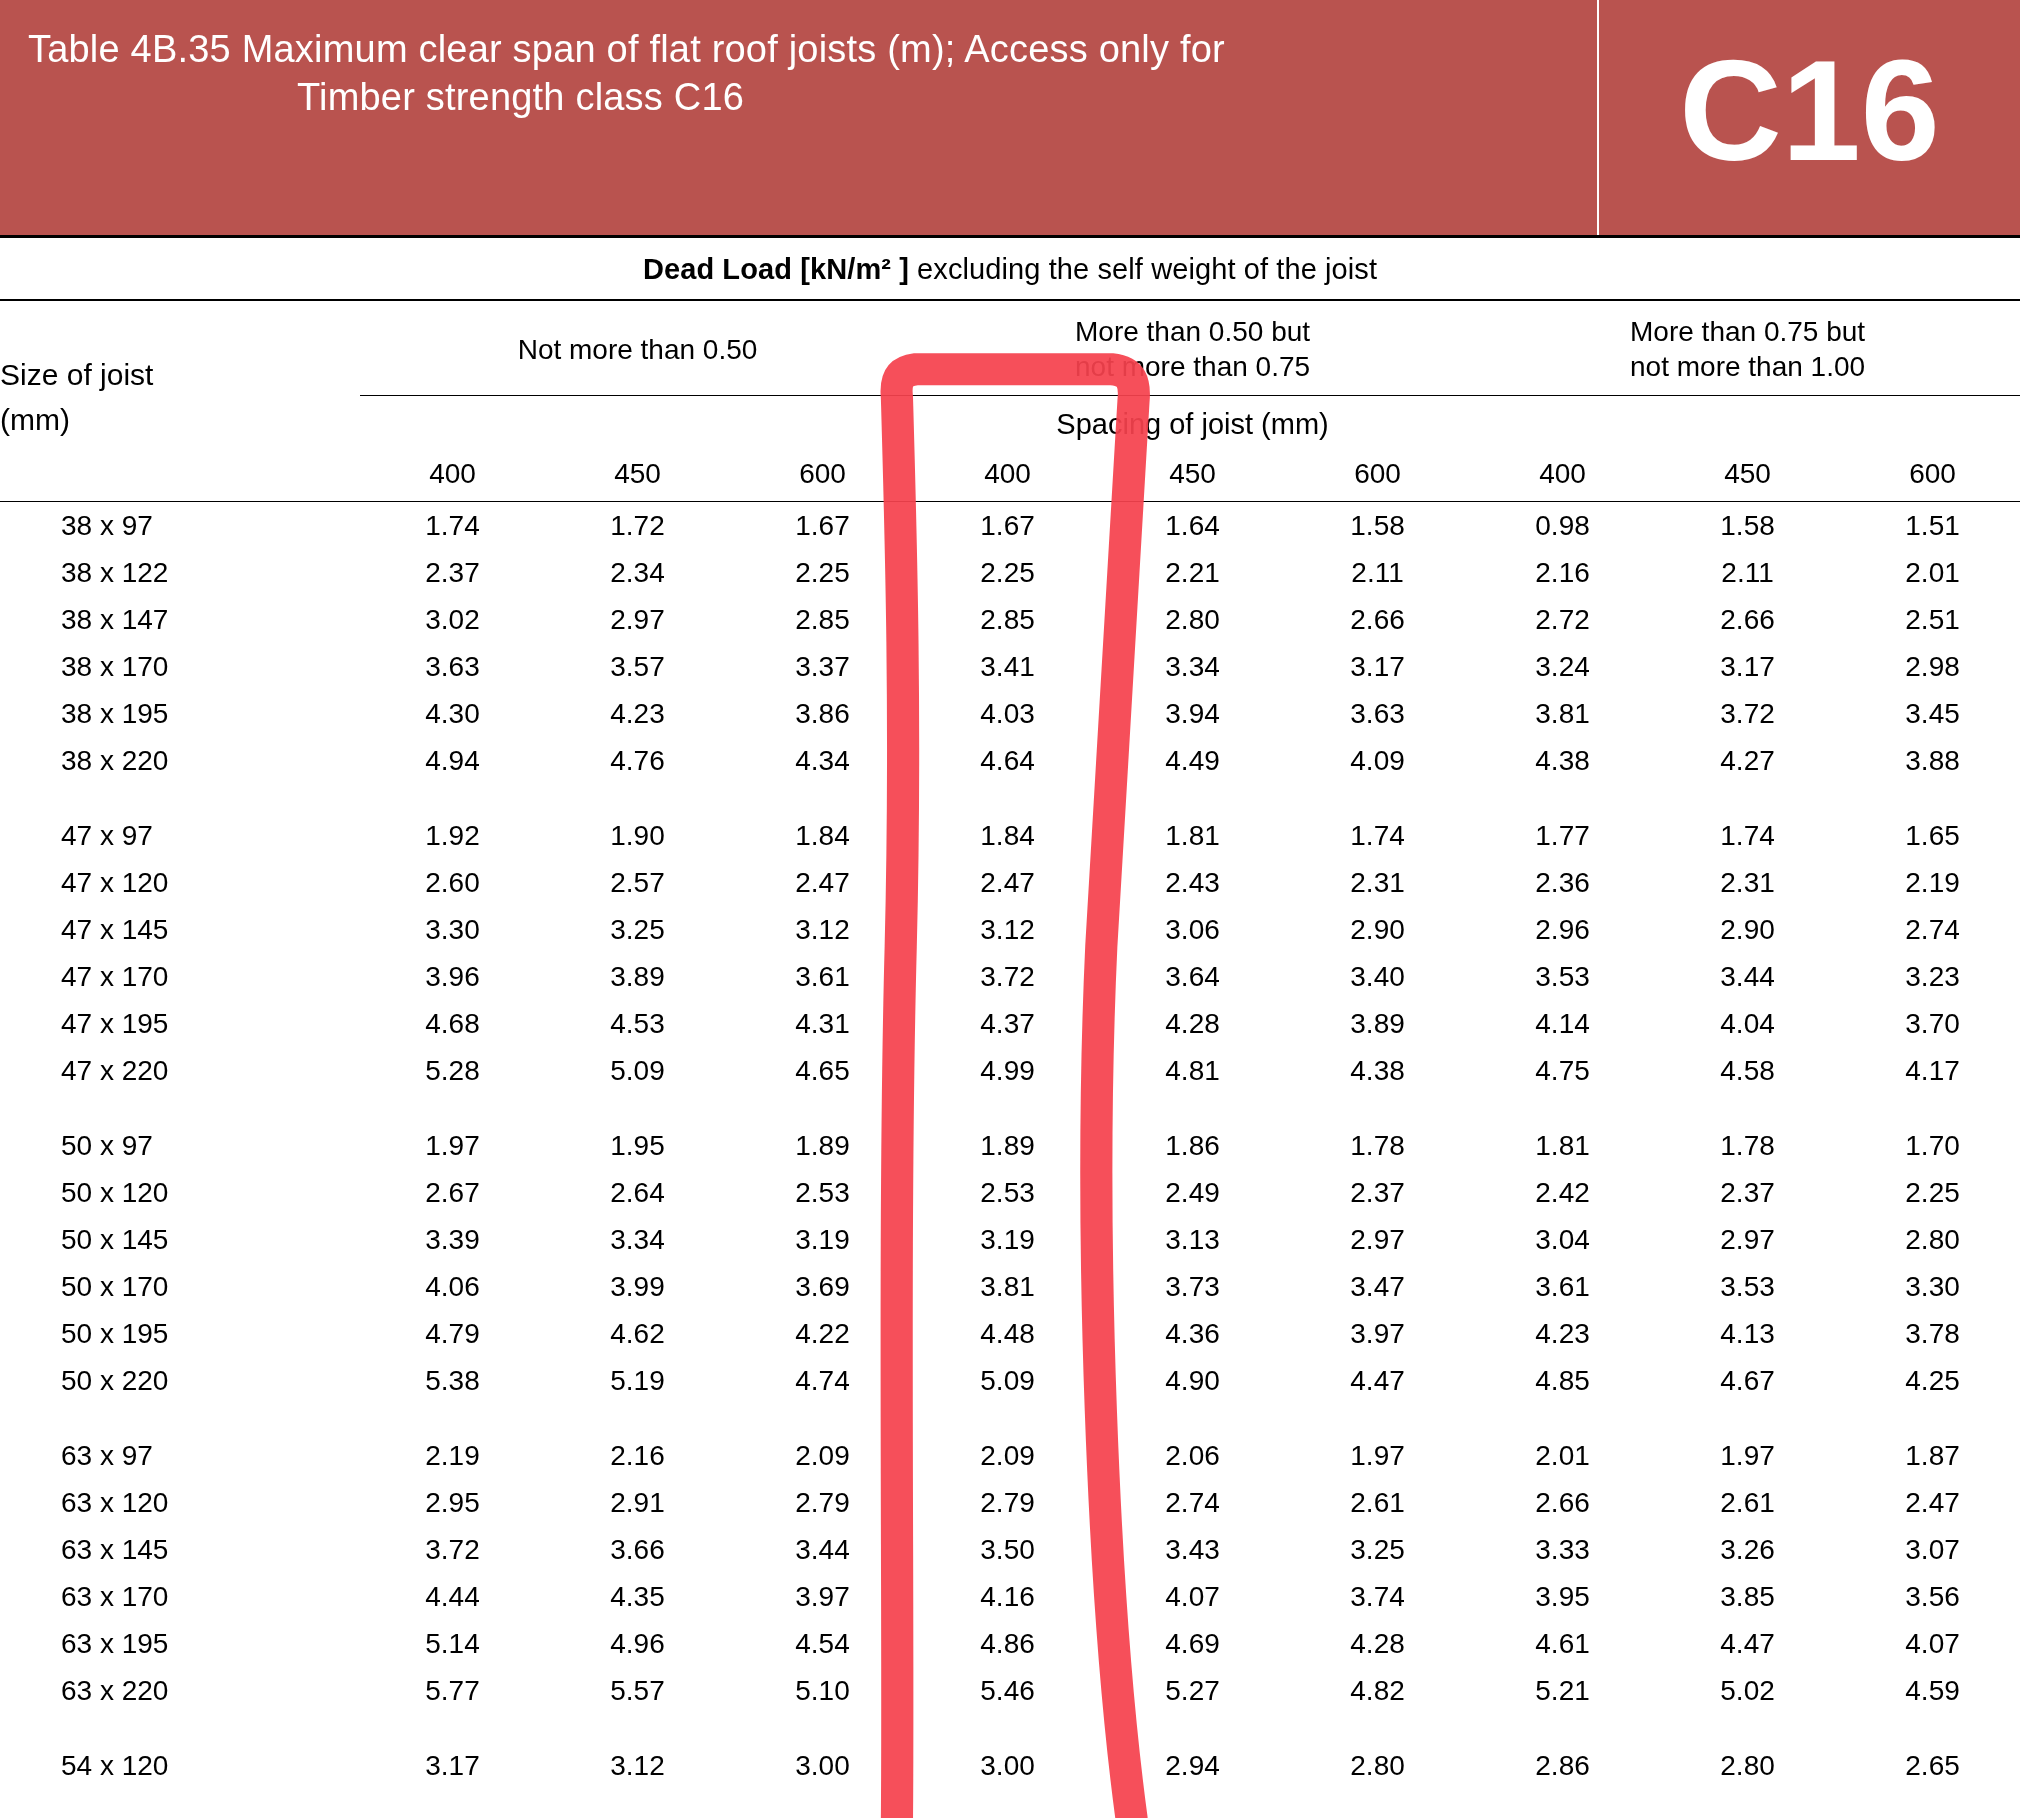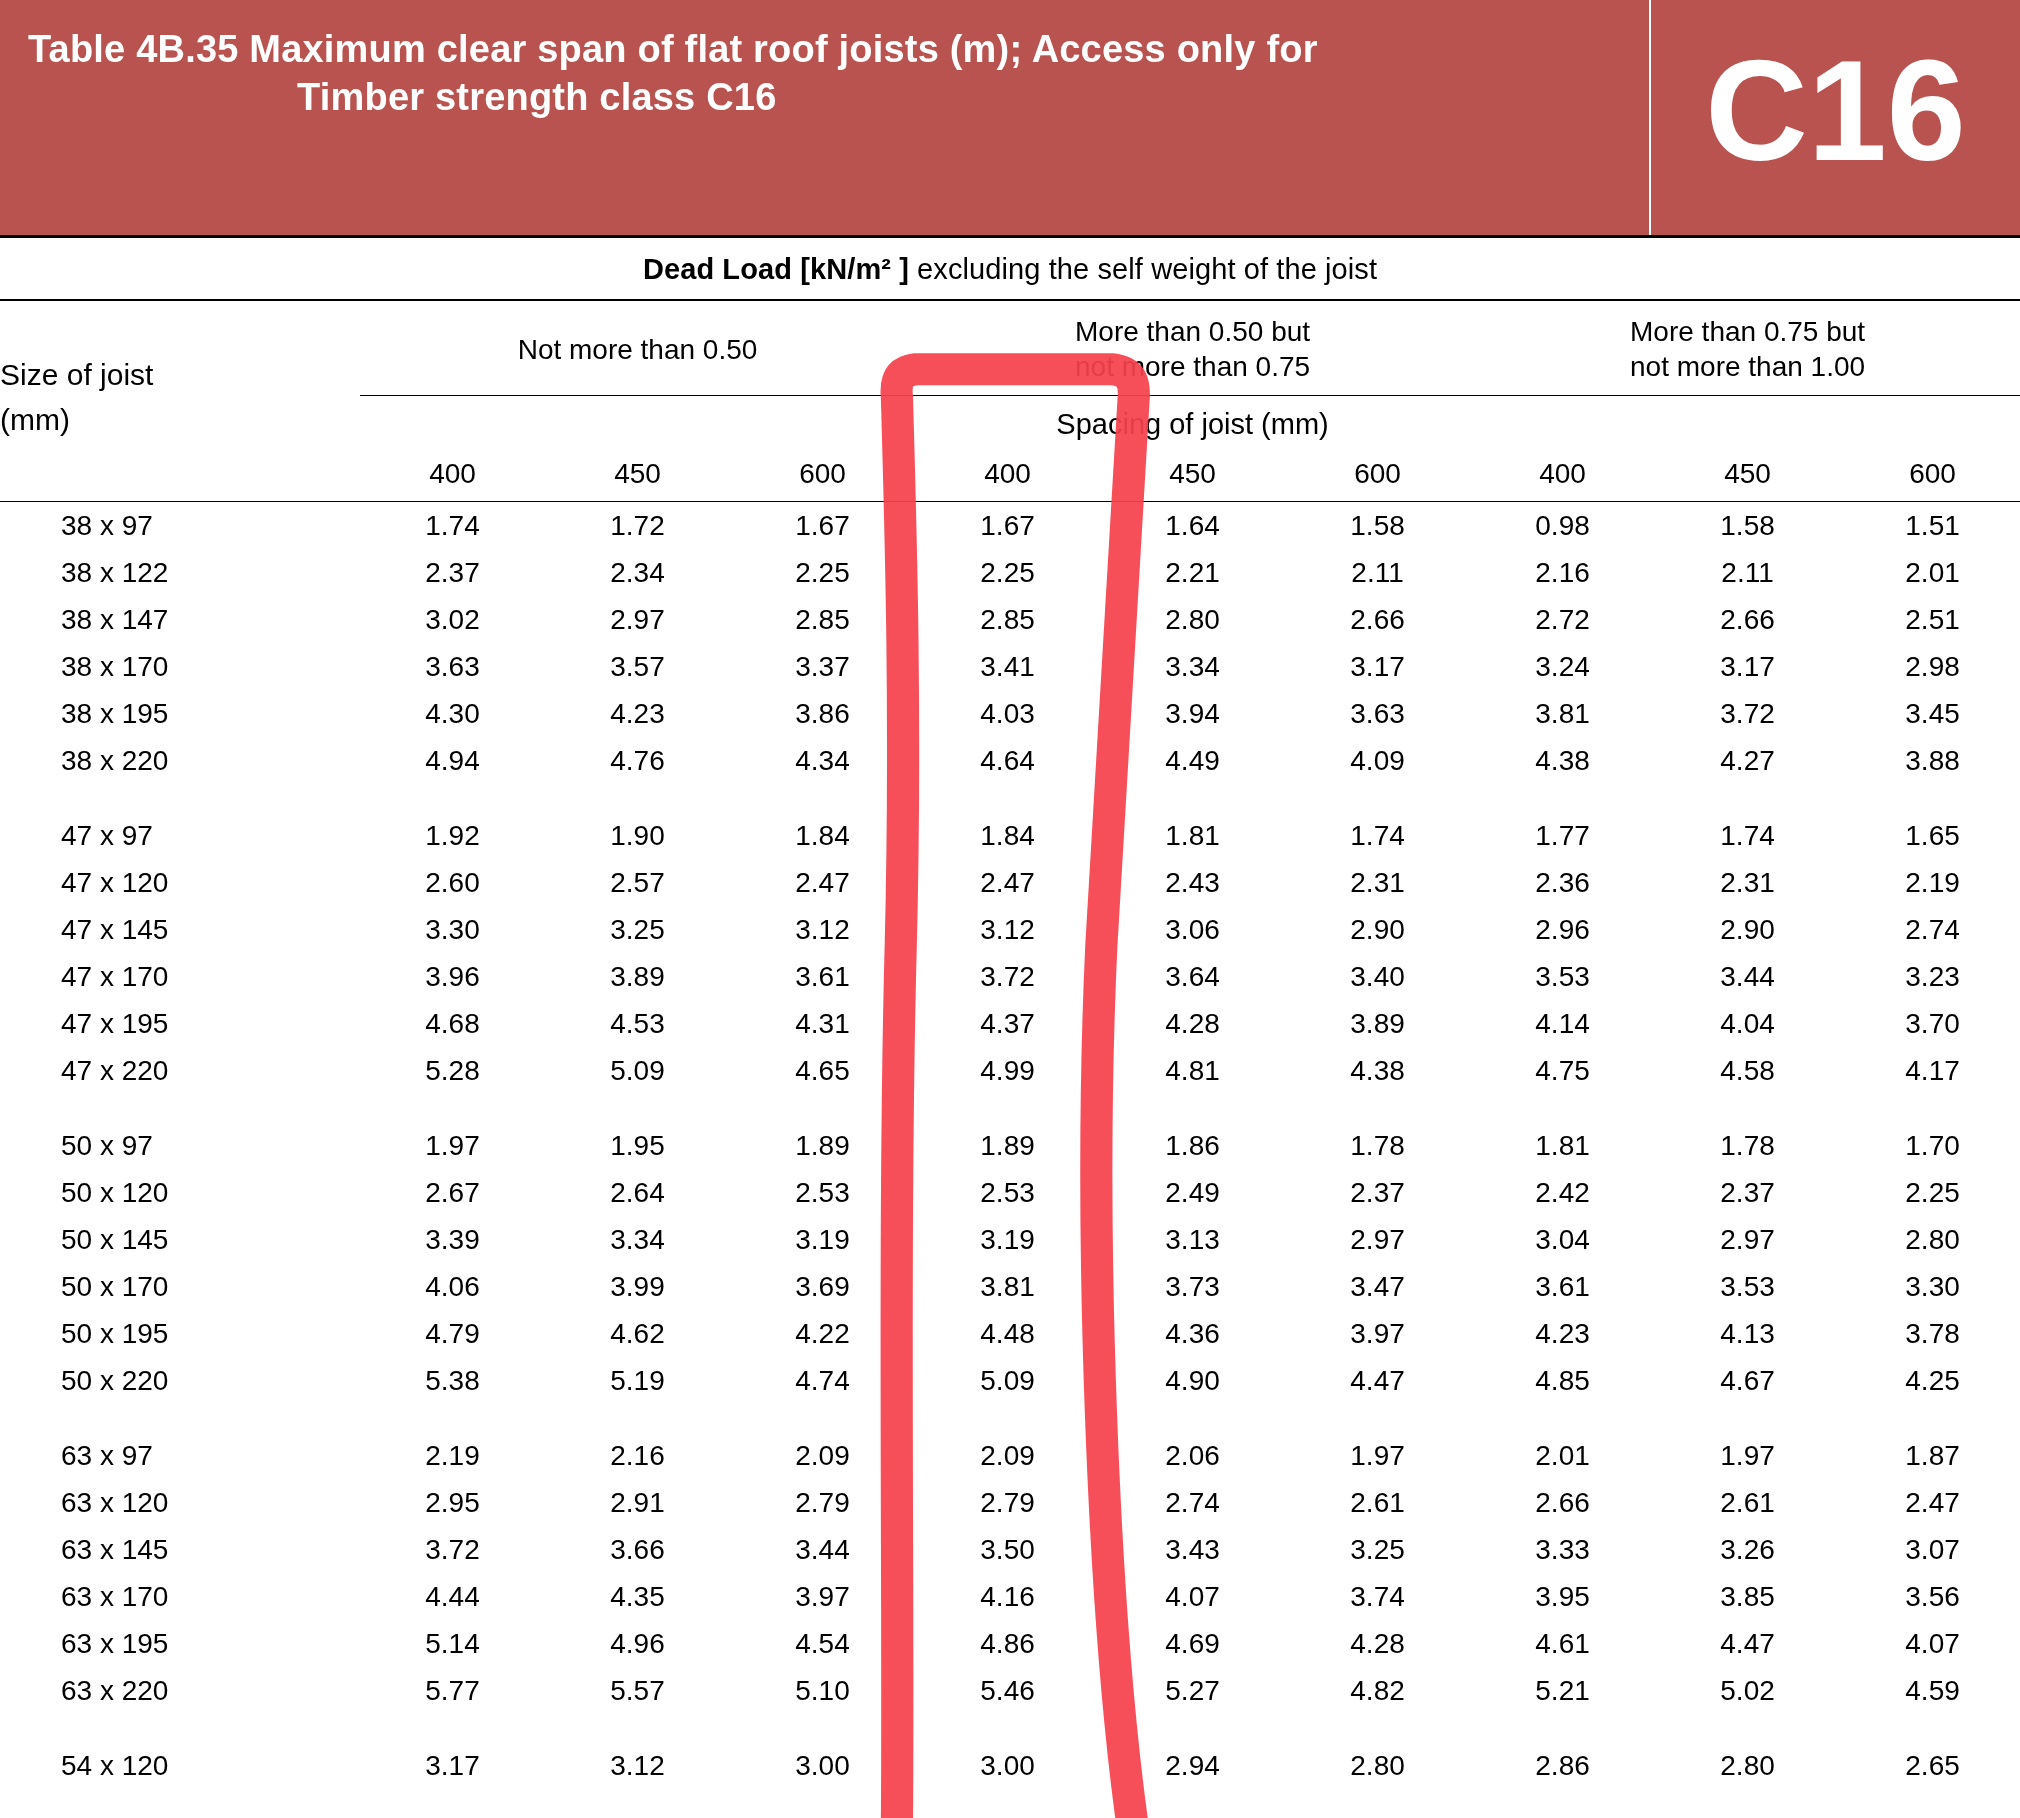--- a/index.html
+++ b/index.html
@@ -23,29 +23,29 @@
     color: #ffffff;
     height: 235px;
     box-sizing: border-box;
     display: flex;
     align-items: stretch;
   }
   .header-title {
     flex: 1;
     padding: 24.6px 17px 0 28px;
     font-size: 38px;
-    font-weight: bold;
+    font-weight: normal;
     line-height: 1.27;
     letter-spacing: 0.2px;
   }
   .header-title .l1 { display: block; }
   .header-title .l2 { display: block; padding-left: 269px; }
   .header-title .l3 { display: block; padding-left: 269px; }
   .header-class {
-    width: 371px;
+    width: 423px;
     border-left: 2.8px solid #ffffff;
     display: flex;
     align-items: center;
     justify-content: center;
     font-size: 142px;
     font-weight: bold;
     line-height: 1;
     padding-bottom: 13.2px;
     box-sizing: border-box;
   }

